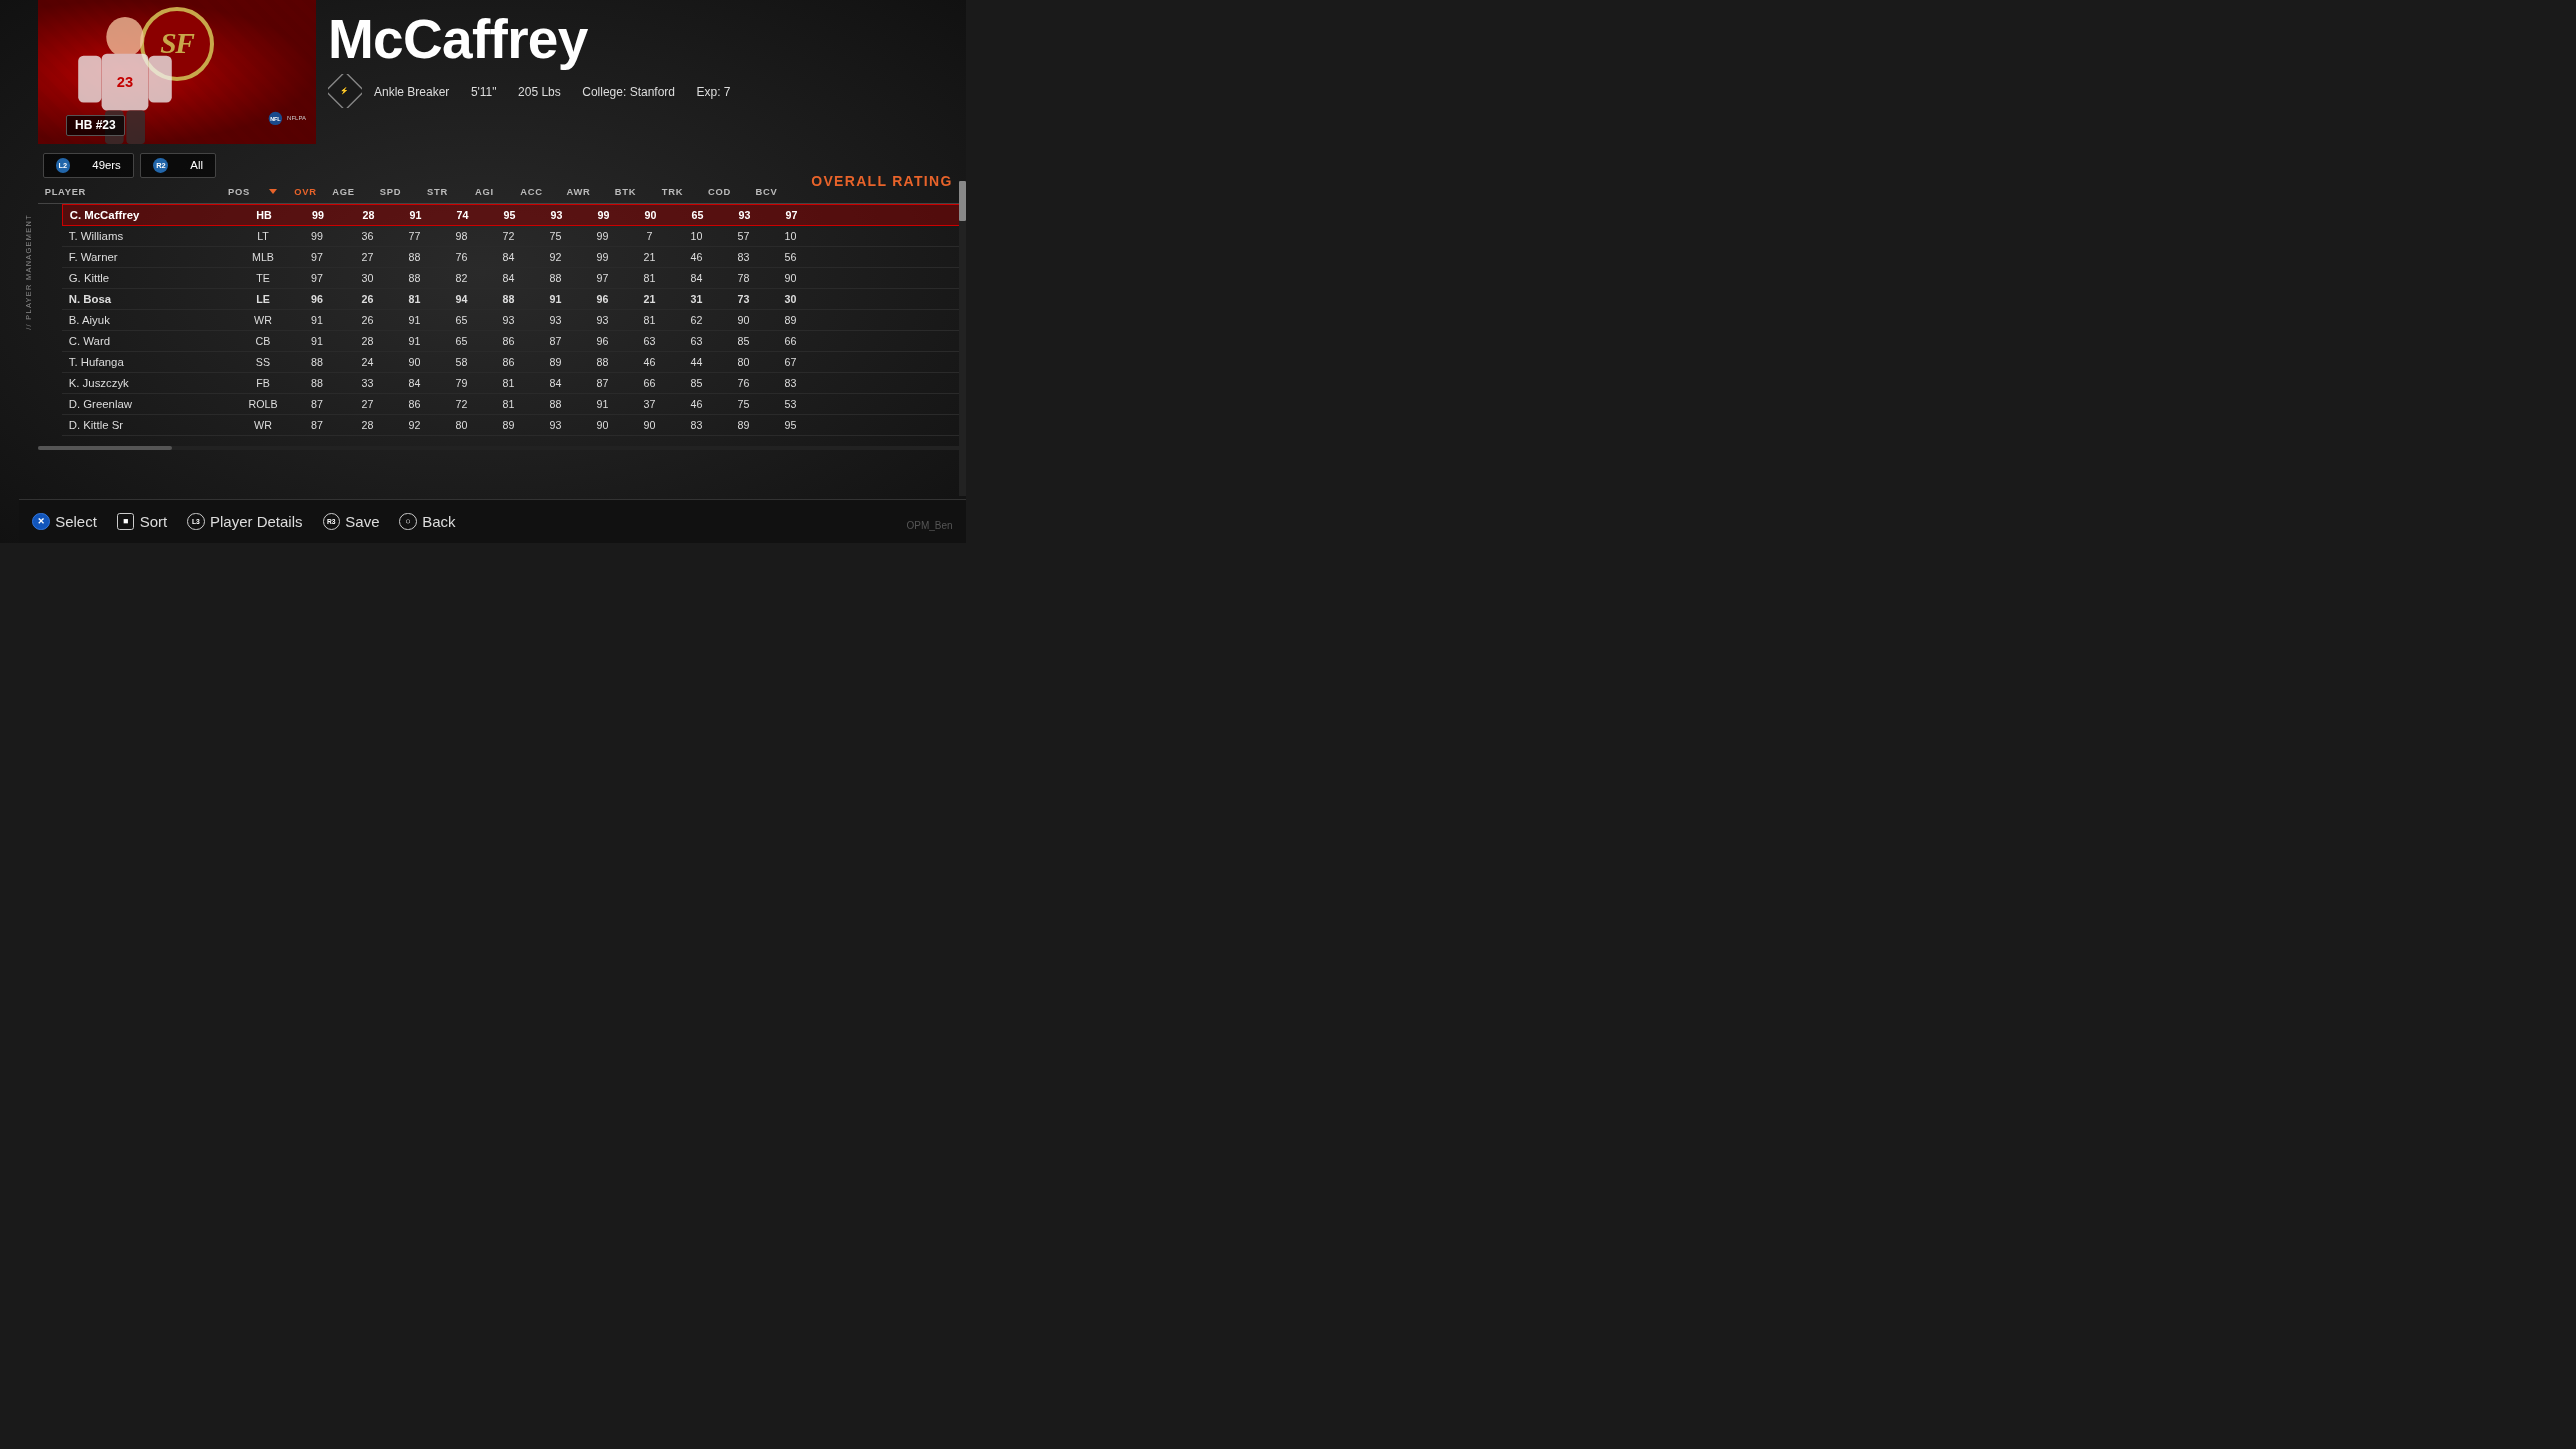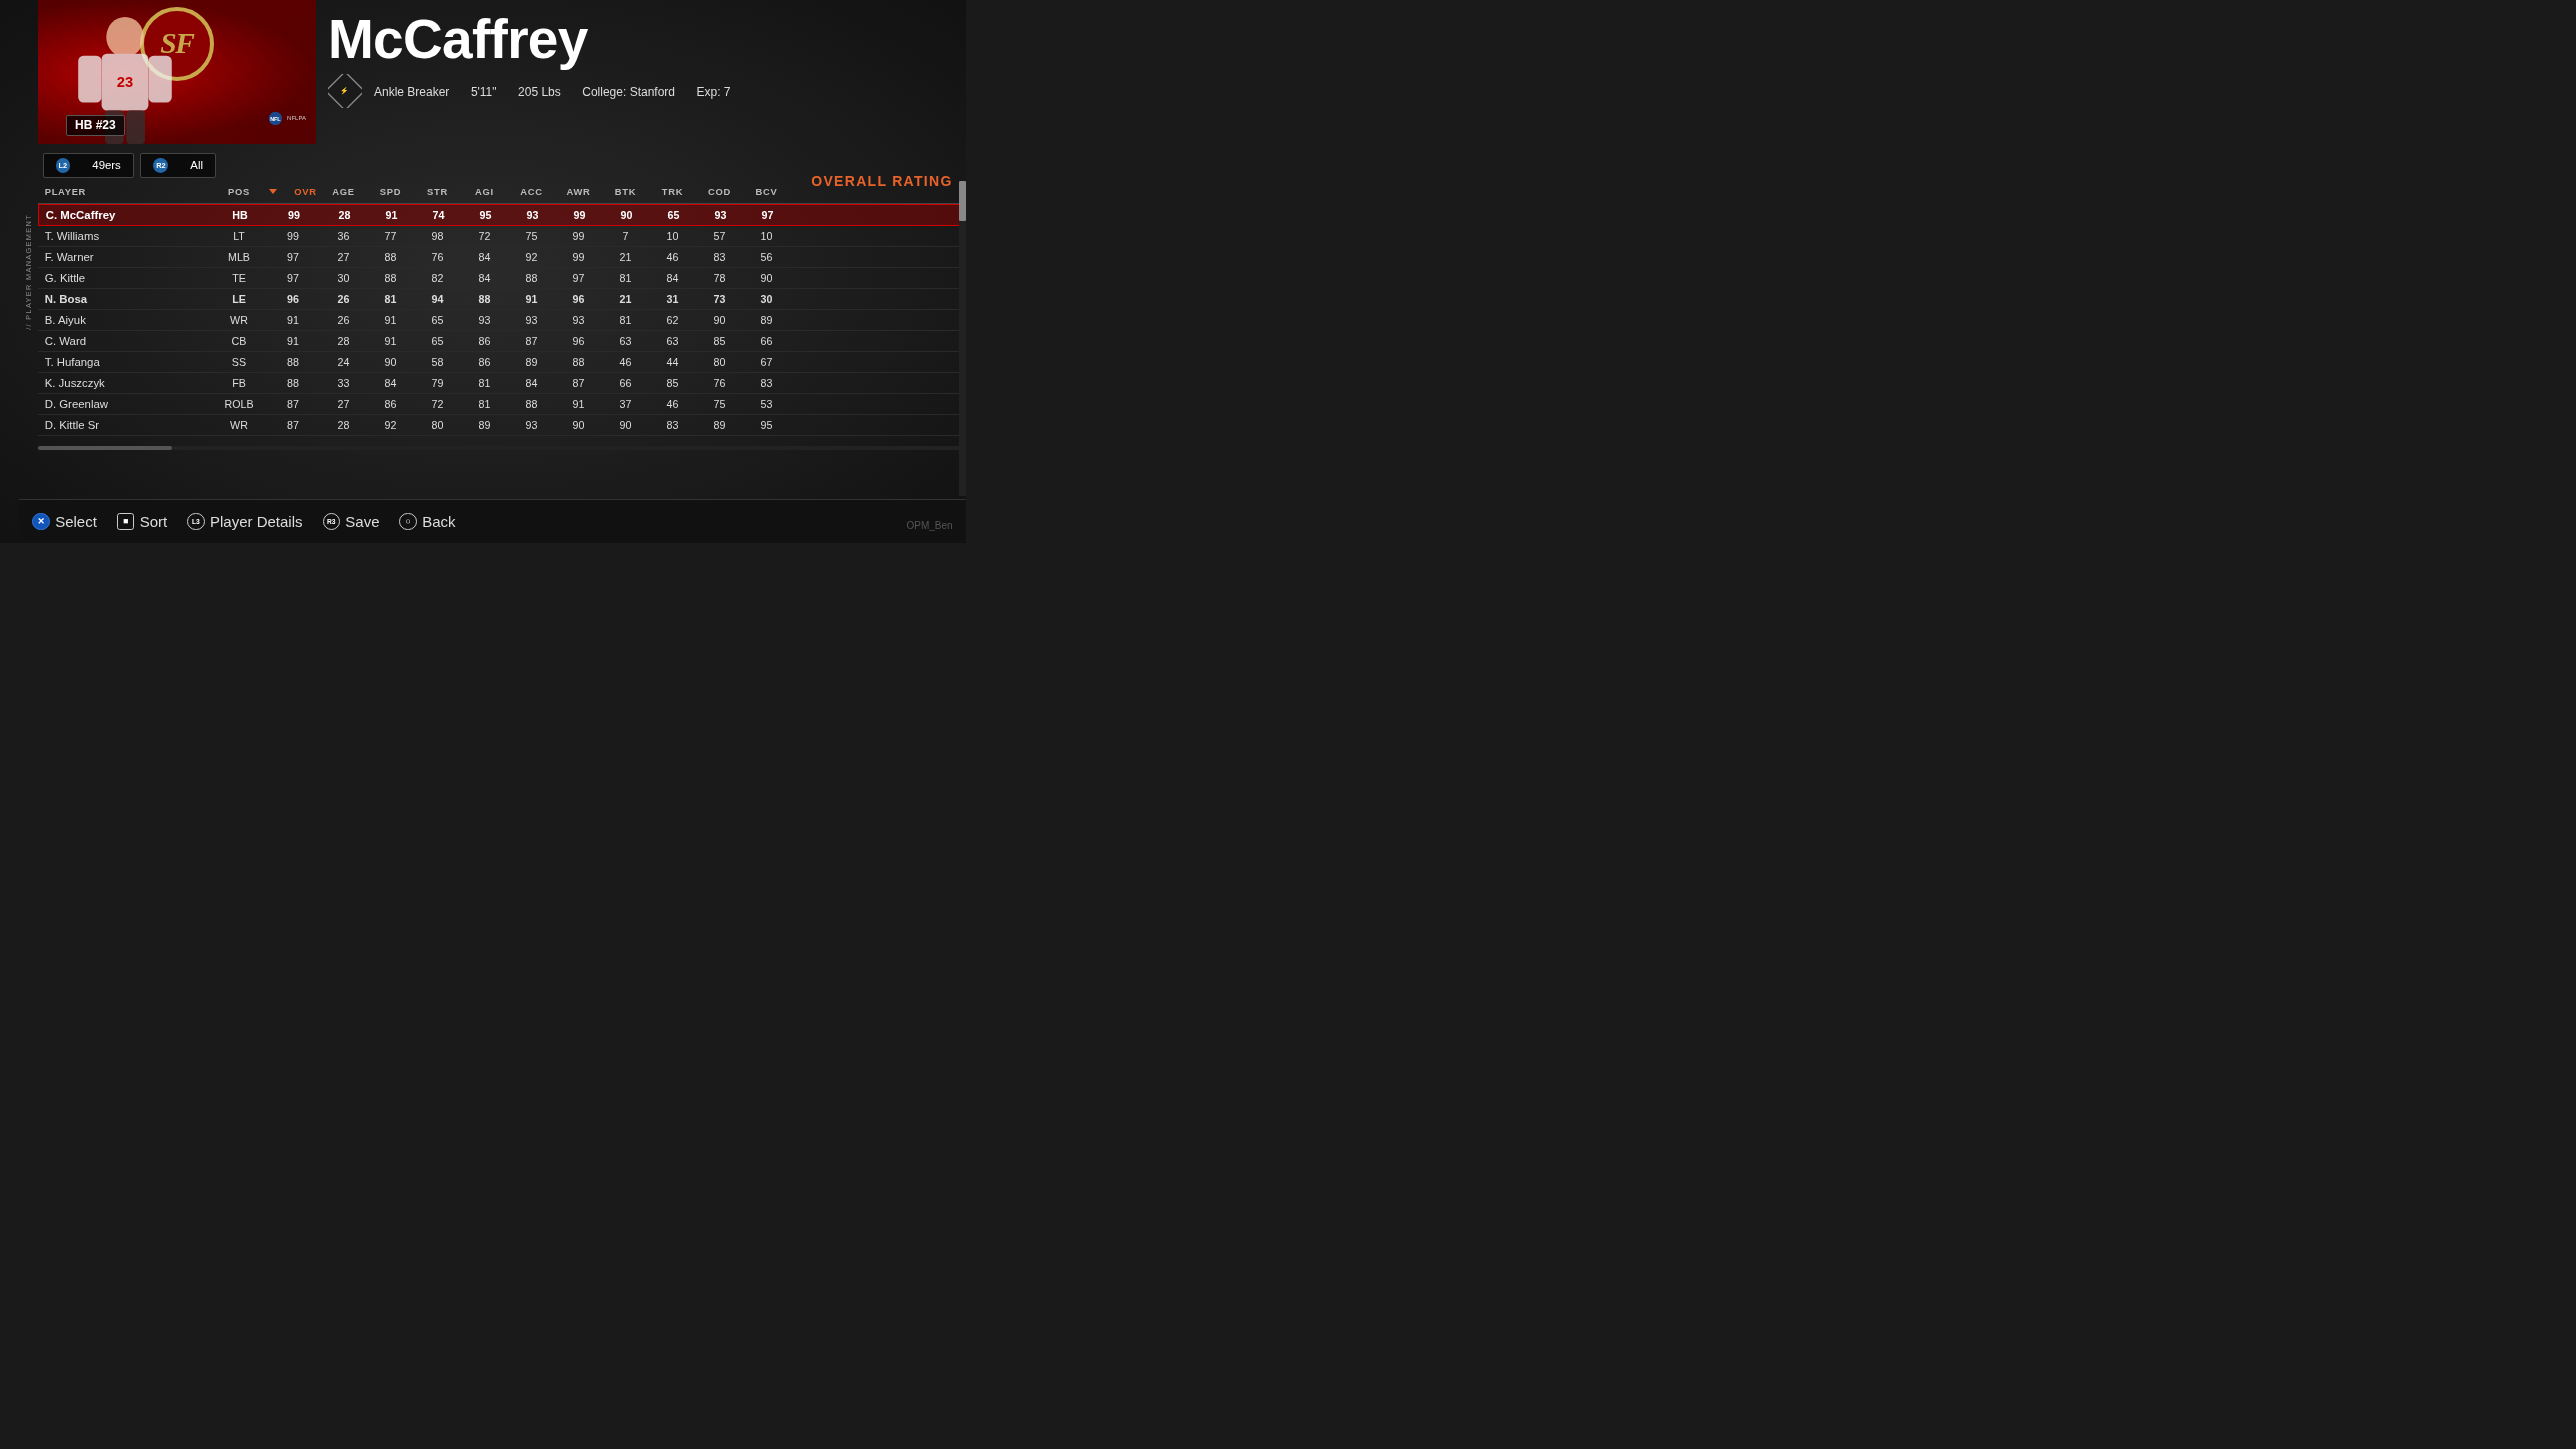--- a/index.html
+++ b/index.html
@@ -265,20 +265,21 @@
       border-top: 5.4px solid #e8632a;
       display: inline-block;
     }
 
     .table-row {
       display: grid;
       grid-template-columns: 174px 54px 54px 47px 47px 47px 47px 47px 47px 47px 47px 47px 47px;
       padding: 4px 0;
       border-bottom: 0.7px solid #2a2a2a;
       align-items: center;
+      margin-left: 24px;
     }
 
     .table-row.selected {
       background: rgba(139, 0, 0, 0.5);
       border: 0.7px solid #cc0000;
     }
 
     .table-row.bold-row .cell {
       font-weight: 700;
     }

